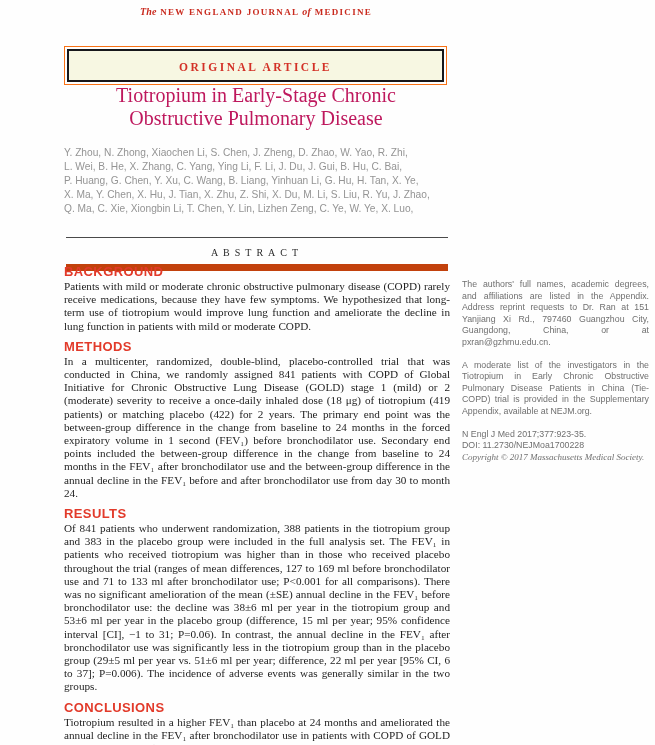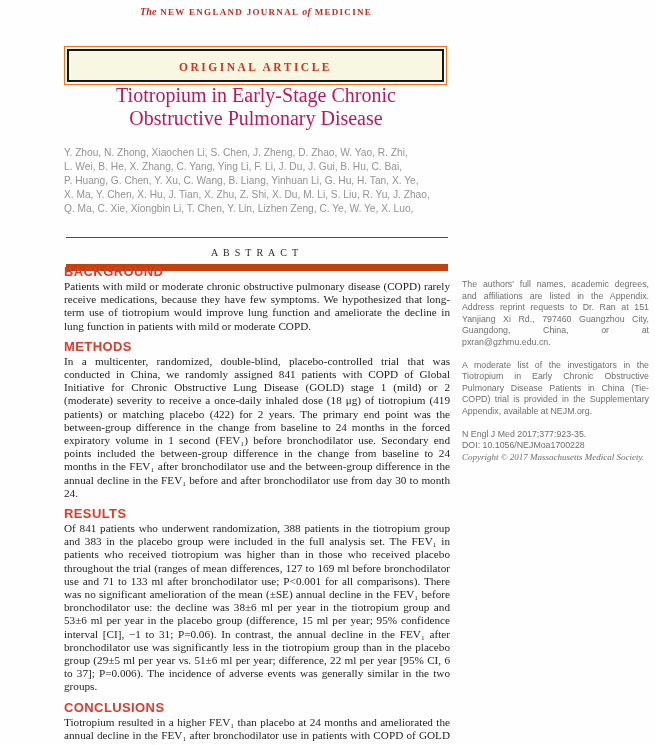--- a/index.html
+++ b/index.html
@@ -130,17 +130,17 @@
       <div class="sec-label">CONCLUSIONS</div>
       <div class="sec-text">Tiotropium resulted in a higher FEV₁ than placebo at 24 months and ameliorated the annual decline in the FEV₁ after bronchodilator use in patients with COPD of GOLD stage 1 or 2. (Funded by Boehringer Ingelheim and others; Tie-COPD ClinicalTrials.gov number, NCT01455129.)</div>
     </div>
 
   </div>
 
   <div class="sidebar">
     <p>The authors' full names, academic degrees, and affiliations are listed in the Appendix. Address reprint requests to Dr. Ran at 151 Yanjiang Xi Rd., 797460 Guangzhou City, Guangdong, China, or at pxran@gzhmu.edu.cn.</p>
     <p>A moderate list of the investigators in the Tiotropium in Early Chronic Obstructive Pulmonary Disease Patients in China (Tie-COPD) trial is provided in the Supplementary Appendix, available at NEJM.org.</p>
     <p class="cite">N Engl J Med 2017;377:923-35.</p>
-    <p class="cite">DOI: 10.1056/NEJMoa1700228</p>
+    <p class="cite">DOI: 11.2730/NEJMoa1700228</p>
     <p class="cite copyright">Copyright © 2017 Massachusetts Medical Society.</p>
   </div>
 
 </div>
 
 </body></html>

